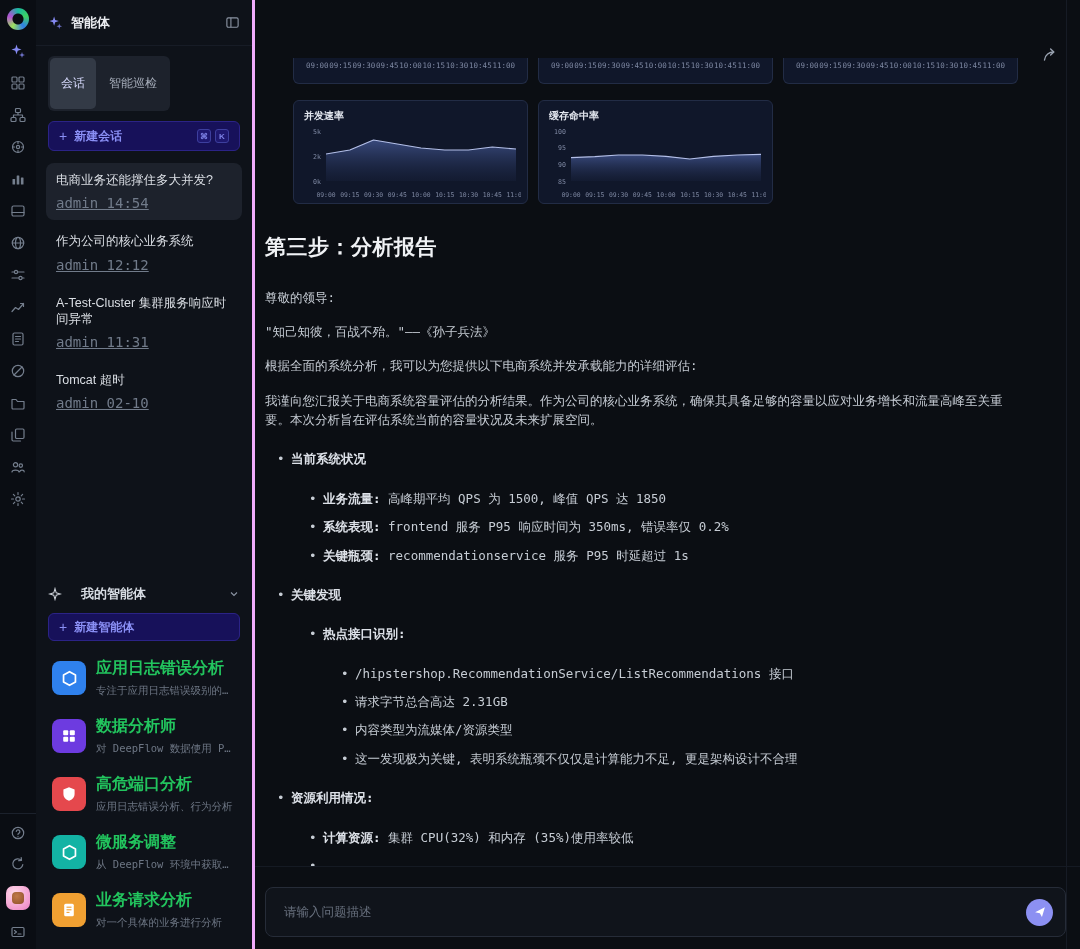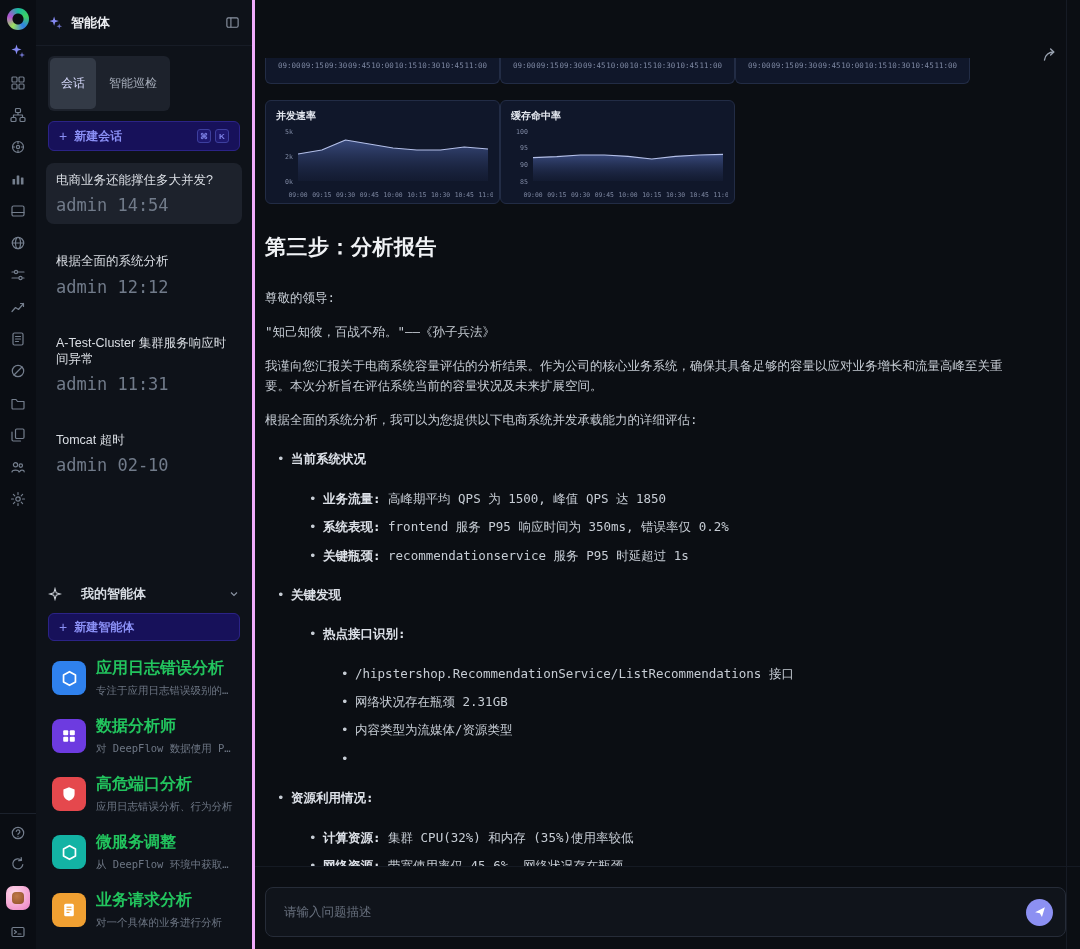--- a/index.html
+++ b/index.html
@@ -31,42 +31,42 @@
   .collapse{margin-left:auto;color:#8b94a3;cursor:pointer;display:grid;place-items:center;}
   .tabs{margin:10px 12px 0;background:#1d222c;border-radius:6px;padding:2px;display:flex;gap:2px;width:fit-content;flex:none;}
   .tab{padding:17px 11px;font-size:12px;color:#a7aebb;border-radius:5px;cursor:pointer;white-space:nowrap;}
   .tab.active{background:#333a46;color:#d9dcff;}
   .new-btn{margin:10px 12px 0;height:30px;background:#17115a;border:1px solid #2b2386;border-radius:6px;
     color:#8a8ff5;font-size:12px;font-weight:bold;display:flex;align-items:center;gap:7px;padding:0 10px;cursor:pointer;flex:none;}
   .new-btn .plus{font-size:14px;font-weight:normal;}
   .kbds{margin-left:auto;display:flex;gap:4px;}
   .kbd{width:14px;height:14px;border:1px solid #3d3f9e;background:#1e1870;border-radius:3px;
     font-size:8px;color:#7f84e8;display:grid;place-items:center;}
-  .conv-list{margin:12px 10px 0;display:flex;flex-direction:column;gap:20px;}
+  .conv-list{margin:12px 10px 0;display:flex;flex-direction:column;gap:4px;}
   .conv-item{padding:9px 10px;border-radius:8px;cursor:pointer;}
   .conv-item.selected{background:#1d222c;}
   .conv-title{font-size:12.5px;color:#dadee4;margin-bottom:7px;line-height:1.3;}
-  .conv-meta{font-size:17px;color:#717b8a;font-family:"DejaVu Sans Mono",monospace;}
+  .conv-meta{font-size:14px;color:#717b8a;font-family:"DejaVu Sans Mono",monospace;text-decoration:underline;}
   .agents-sec{margin-top:auto;padding:8px 10px 10px;display:flex;flex-direction:column;}
   .ag-header{display:flex;align-items:center;gap:19px;color:#d6dbe2;font-size:13px;font-weight:bold;height:30px;padding:0 2px;}
   .ag-header .chev{margin-left:auto;color:#8b94a3;cursor:pointer;display:grid;place-items:center;}
   .ag-header .star{color:#cfd4db;display:grid;place-items:center;}
   .agent-item{display:flex;gap:10px;align-items:center;padding:9px 6px;border-radius:8px;cursor:pointer;}
   .agent-icon{width:34px;height:34px;border-radius:8px;display:grid;place-items:center;flex:none;}
   .agent-txt{min-width:0;}
   .agent-name{font-size:16px;color:#22c55e;font-weight:bold;margin-bottom:5px;white-space:nowrap;}
   .agent-desc{font-size:10.5px;color:#6d7684;white-space:nowrap;overflow:hidden;text-overflow:ellipsis;max-width:150px;
     font-family:"DejaVu Sans Mono","DejaVu Sans",monospace;}
 
   
   .main{flex:1;position:relative;background:#0b0e13;display:flex;flex-direction:column;min-width:0;}
   .main .rdiv{position:absolute;right:13px;top:0;bottom:0;width:1px;background:#161b25;}
   .share{position:absolute;top:47px;right:22px;color:#99a2b0;cursor:pointer;}
   .content{flex:1;padding:58px 60px 0 10px;overflow:hidden;}
-  .charts-row{display:grid;grid-template-columns:repeat(3,235px);gap:0;}
+  .charts-row{display:grid;grid-template-columns:repeat(3,235px);gap:10px;margin-left:28px;}
   .strip{height:26px;background:#10172a;border:1px solid #222c45;border-top:none;border-radius:0 0 6px 6px;padding:3px 12px 0;}
   .xticks{display:flex;justify-content:space-between;font-size:7.5px;color:#7e88a2;font-family:"DejaVu Sans Mono",monospace;}
   .chart-card{width:235px;height:104px;background:#10172a;border:1px solid #222c45;border-radius:6px;padding:8px 6px 2px 8px;margin-top:16px;}
   .chart-title{font-size:10px;font-weight:bold;color:#e2e6ee;margin:0 0 2px 2px;}
   .report{width:752px;color:#c6ccd4;font-size:12.5px;line-height:1.55;
     font-family:"DejaVu Sans Mono","DejaVu Sans",monospace;}
   .report h1{font-family:"Liberation Sans","DejaVu Sans",sans-serif;font-size:21px;color:#f0f2f5;margin:27px 0 24px;letter-spacing:.5px;}
   .report p{margin:15px 0;}
   .oitem{display:flex;}
   .oitem .bullet{width:14px;flex:none;color:#c6ccd4;}
@@ -243,21 +243,21 @@
           <span class="kbd">⌘</span>
           <span class="kbd">K</span>
         </span>
     </button>
     <div class="conv-list" id="convList">
         <div class="conv-item selected">
           <div class="conv-title">电商业务还能撑住多大并发?</div>
           <div class="conv-meta">admin 14:54</div>
         </div>
         <div class="conv-item">
-          <div class="conv-title">根据全面的系统分析</div>
+          <div class="conv-title">作为公司的核心业务系统</div>
           <div class="conv-meta">admin 12:12</div>
         </div>
         <div class="conv-item">
           <div class="conv-title">A-Test-Cluster 集群服务响应时间异常</div>
           <div class="conv-meta">admin 11:31</div>
         </div>
         <div class="conv-item">
           <div class="conv-title">Tomcat 超时</div>
           <div class="conv-meta">admin 02-10</div>
         </div>
@@ -445,22 +445,22 @@
               <text x="166.5" y="72" text-anchor="middle" font-size="6.4" fill="#7e88a2" font-family="DejaVu Sans Mono,monospace">10:30</text>
               <text x="190.3" y="72" text-anchor="middle" font-size="6.4" fill="#7e88a2" font-family="DejaVu Sans Mono,monospace">10:45</text>
               <text x="214.0" y="72" text-anchor="middle" font-size="6.4" fill="#7e88a2" font-family="DejaVu Sans Mono,monospace">11:00</text>
             </svg></div>
         </div>
       <div class="report">
         <h1>第三步：分析报告</h1>
         <div id="paras">
             <p>尊敬的领导:</p>
             <p>"知己知彼，百战不殆。"——《孙子兵法》</p>
+            <p>根据全面的系统分析，我可以为您提供以下电商系统并发承载能力的详细评估:</p>
             <p>我谨向您汇报关于电商系统容量评估的分析结果。作为公司的核心业务系统，确保其具备足够的容量以应对业务增长和流量高峰至关重要。本次分析旨在评估系统当前的容量状况及未来扩展空间。</p>
-            <p>根据全面的系统分析，我可以为您提供以下电商系统并发承载能力的详细评估:</p>
           </div>
         <div id="outline">
             <div class="oitem l1" style="margin-top: 20px;">
               <span class="bullet">•</span>
               <span><b>当前系统状况</b></span>
             </div>
             <div class="oitem l2" style="margin-top: 20px;">
               <span class="bullet">•</span>
               <span><b>业务流量:</b> 高峰期平均 QPS 为 1500, 峰值 QPS 达 1850</span>
             </div>
@@ -479,40 +479,40 @@
             <div class="oitem l2" style="margin-top: 20px;">
               <span class="bullet">•</span>
               <span><b>热点接口识别:</b></span>
             </div>
             <div class="oitem l3" style="margin-top: 20px;">
               <span class="bullet">•</span>
               <span>/hipstershop.RecommendationService/ListRecommendations 接口</span>
             </div>
             <div class="oitem l3" style="margin-top: 9px;">
               <span class="bullet">•</span>
-              <span>网络状况存在瓶颈 2.31GB</span>
+              <span>请求字节总合高达 2.31GB</span>
             </div>
             <div class="oitem l3" style="margin-top: 9px;">
               <span class="bullet">•</span>
               <span>内容类型为流媒体/资源类型</span>
             </div>
             <div class="oitem l3" style="margin-top: 9px;">
               <span class="bullet">•</span>
+              <span>这一发现极为关键, 表明系统瓶颈不仅仅是计算能力不足, 更是架构设计不合理</span>
             </div>
             <div class="oitem l1" style="margin-top: 20px;">
               <span class="bullet">•</span>
               <span><b>资源利用情况:</b></span>
             </div>
             <div class="oitem l2" style="margin-top: 20px;">
               <span class="bullet">•</span>
               <span><b>计算资源:</b> 集群 CPU(32%) 和内存 (35%)使用率较低</span>
             </div>
             <div class="oitem l2" style="margin-top: 9px;">
               <span class="bullet">•</span>
-              <span><b>网络资源:</b> 带宽使用率仅 45.6%, 网络状况存在瓶颈</span>
             </div>
           </div>
       </div>
     </div>
 
     <div class="input-wrap">
       <div class="input-bar">
         <input placeholder="请输入问题描述" style="">
         <button class="send">
           <svg width="12" height="12" viewBox="0 0 16 16" fill="#ffffff">

